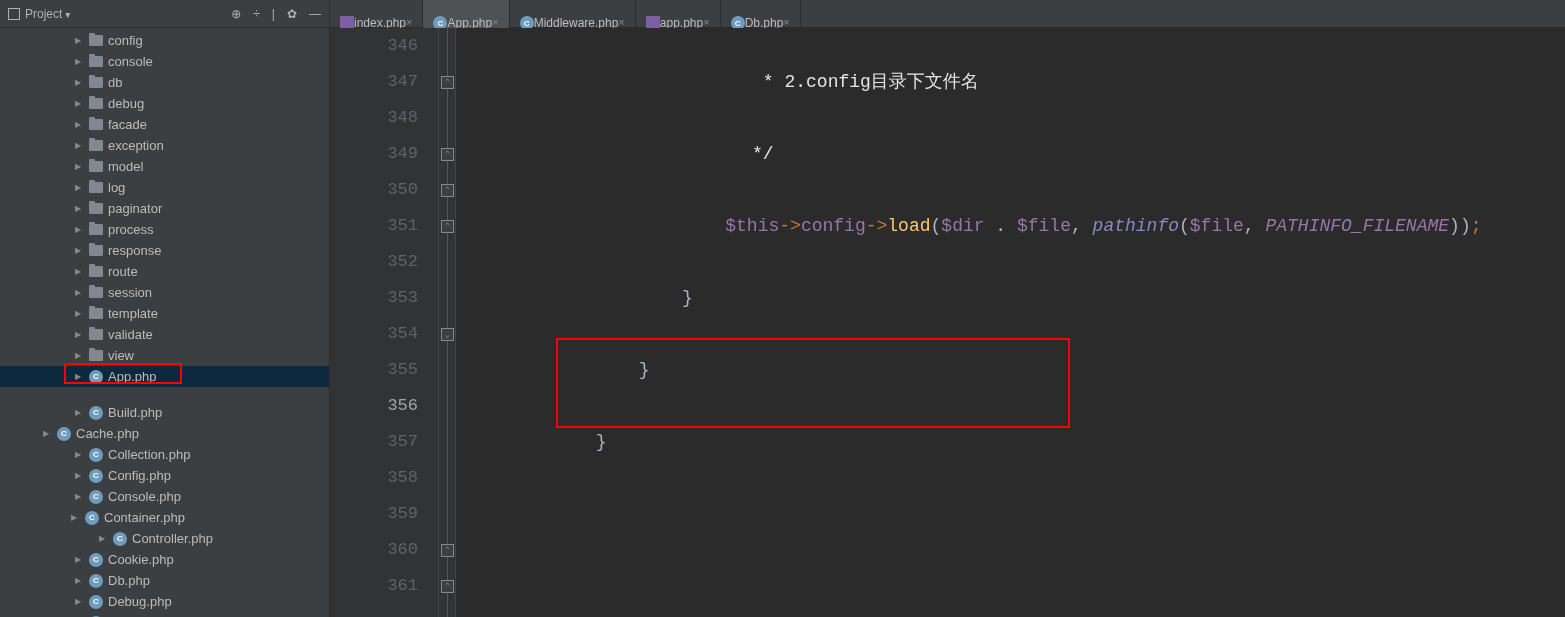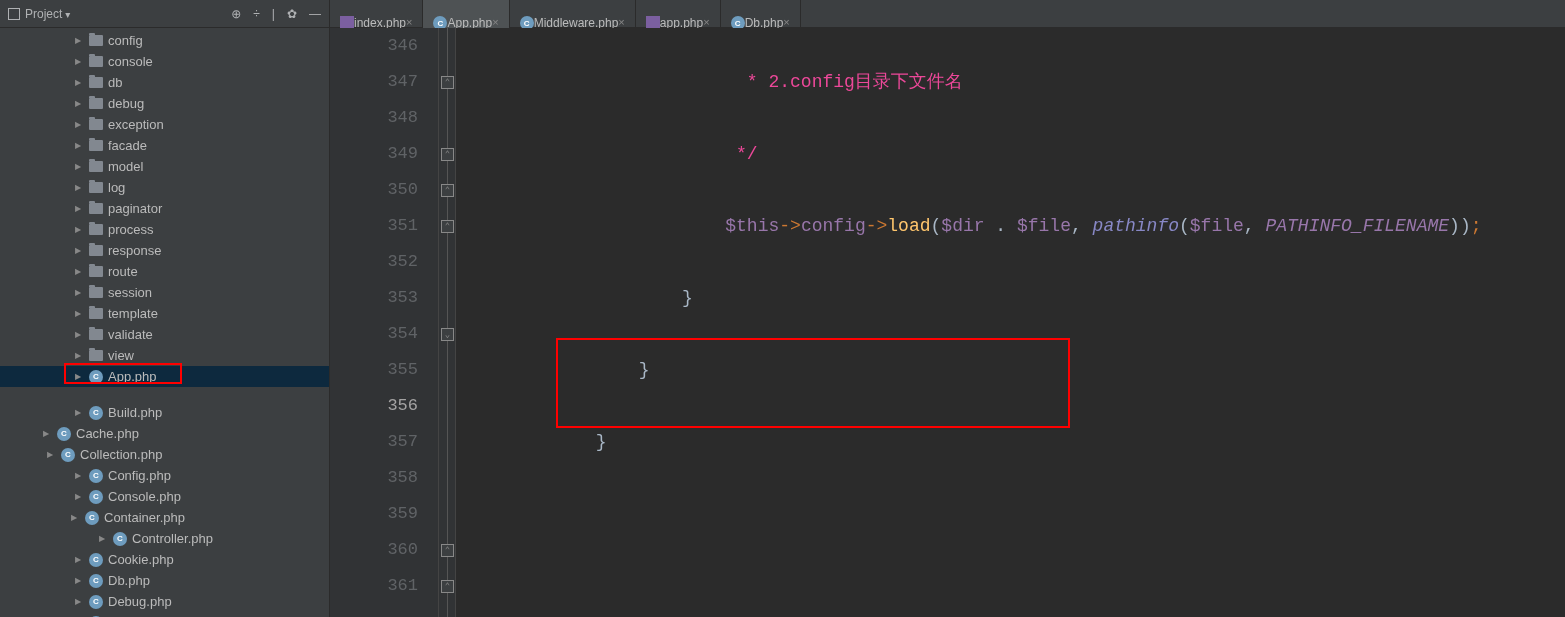--- a/index.html
+++ b/index.html
@@ -200,21 +200,21 @@
   flex: 1;
   line-height: 36px;
   position: relative;
   white-space: pre;
 }
 .code-line {
   height: 36px;
   padding-left: 10px;
 }
 .current-gutter { color: #a4a3a3; }
-.c-comment { color: #ec4899; }
+.c-comment { color: #e5e5e5; margin-left: 16px; }
 .c-var { color: #9876aa; }
 .c-arrow { color: #cc7832; }
 .c-method { color: #ffc66d; }
 .c-func { color: #8888c6; font-style: italic; }
 .c-const { color: #9876aa; font-style: italic; }
 .c-paren { color: #a9b7c6; }
 .c-plain { color: #a9b7c6; }
 .c-brace { color: #a9b7c6; }
 .c-field { color: #9876aa; }
 .c-semi { color: #cc7832; }
@@ -259,30 +259,30 @@
           <span>db</span>
         </div>
       <div class="tree-item">
           <span class="tree-arrow"></span>
           <span class="folder-icon"></span>
           <span>debug</span>
         </div>
       <div class="tree-item">
           <span class="tree-arrow"></span>
           <span class="folder-icon"></span>
+          <span>facade</span>
+        </div>
+      <div class="tree-item">
+          <span class="tree-arrow"></span>
+          <span class="folder-icon"></span>
           <span>exception</span>
         </div>
       <div class="tree-item">
           <span class="tree-arrow"></span>
           <span class="folder-icon"></span>
-          <span>facade</span>
-        </div>
-      <div class="tree-item">
-          <span class="tree-arrow"></span>
-          <span class="folder-icon"></span>
           <span>model</span>
         </div>
       <div class="tree-item">
           <span class="tree-arrow"></span>
           <span class="folder-icon"></span>
           <span>log</span>
         </div>
       <div class="tree-item">
           <span class="tree-arrow"></span>
           <span class="folder-icon"></span>
@@ -334,21 +334,21 @@
       <div class="tree-item file" style="padding-left:72px;margin-top:15px;">
           <span class="tree-arrow"></span>
           <span class="php-icon"></span>
           <span>Build.php</span>
         </div>
       <div class="tree-item file" style="padding-left:40px;">
           <span class="tree-arrow"></span>
           <span class="php-icon"></span>
           <span>Cache.php</span>
         </div>
-      <div class="tree-item file" style="padding-left:44px;">
+      <div class="tree-item file" style="padding-left:72px;">
           <span class="tree-arrow"></span>
           <span class="php-icon"></span>
           <span>Collection.php</span>
         </div>
       <div class="tree-item file" style="padding-left:72px;">
           <span class="tree-arrow"></span>
           <span class="php-icon"></span>
           <span>Config.php</span>
         </div>
       <div class="tree-item file" style="padding-left:72px;">

